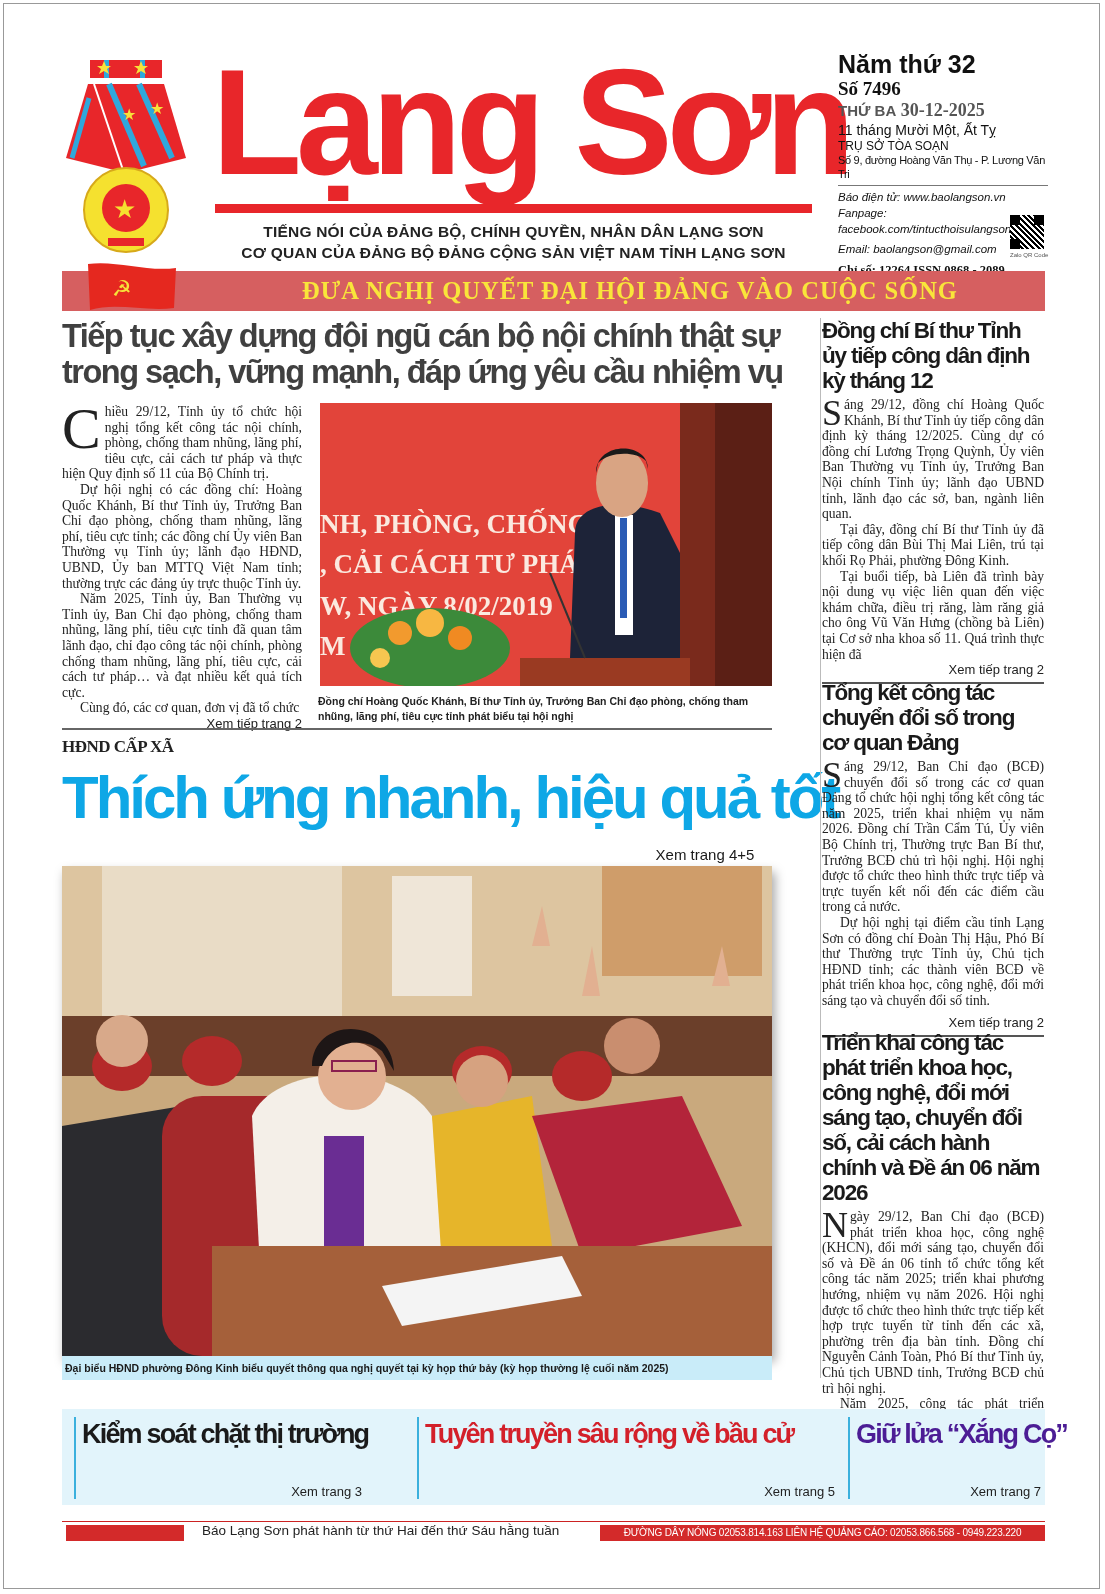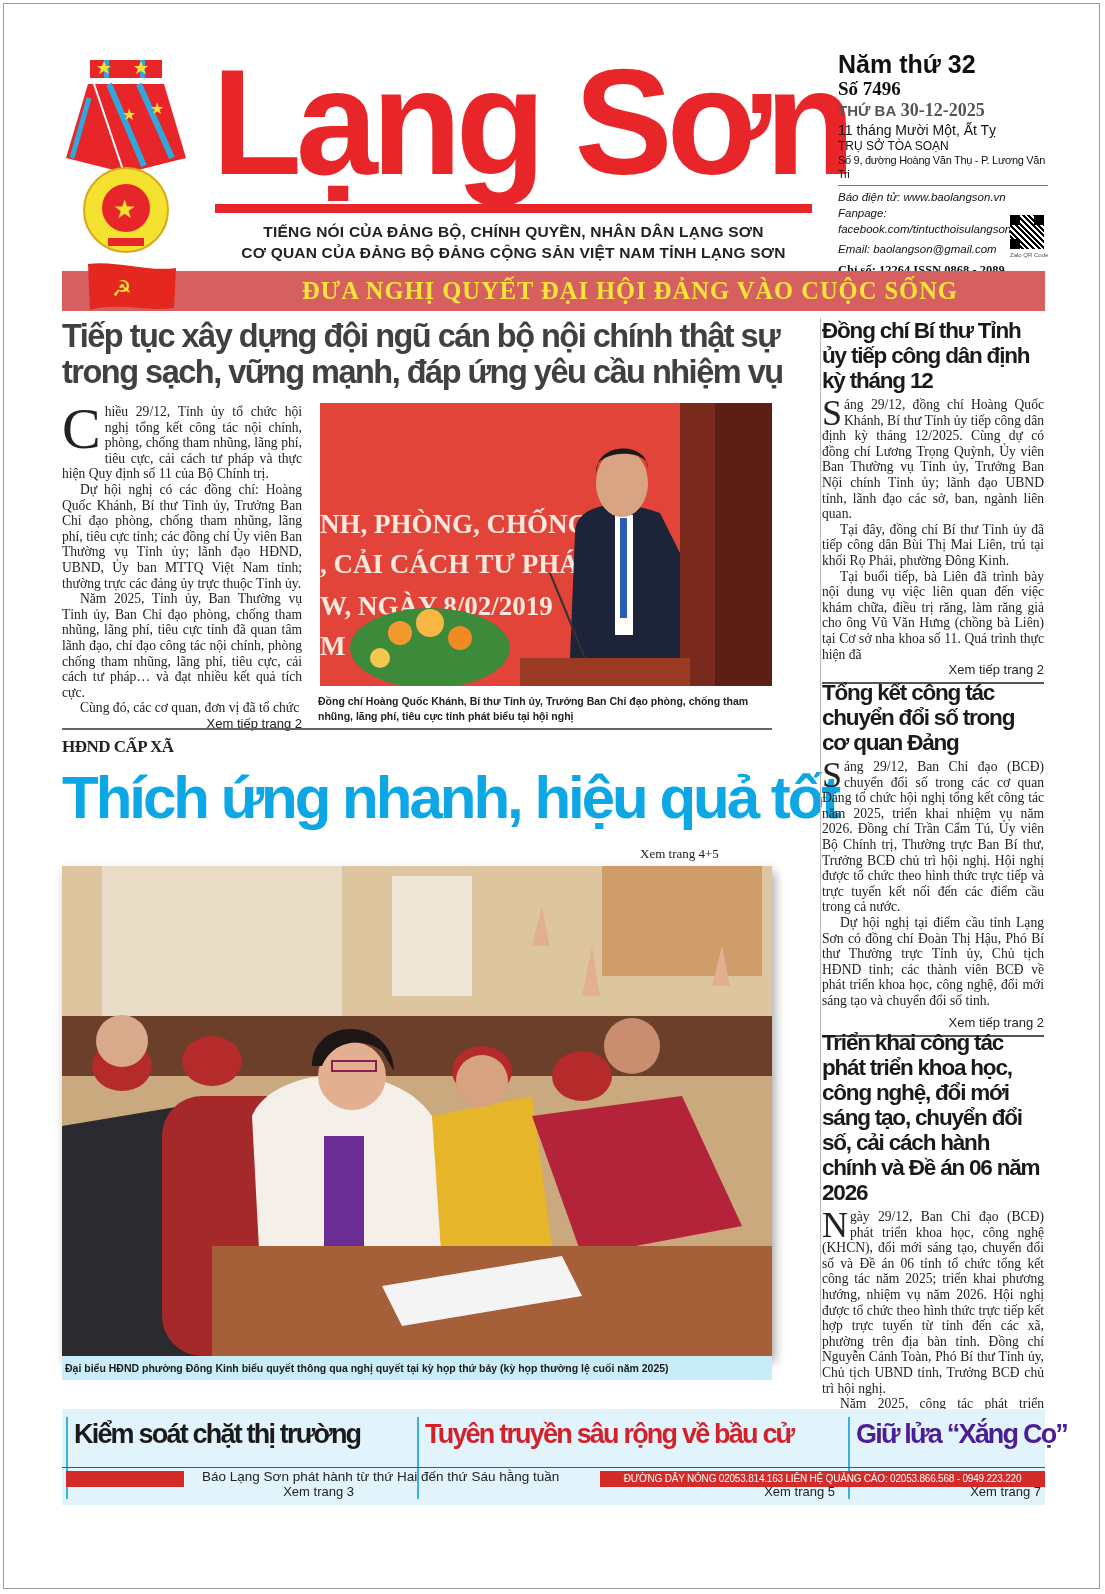--- a/index.html
+++ b/index.html
@@ -53,41 +53,41 @@
   .lead-body { left:62px; top:404px; width:240px; }
   .lead-photo { left:320px; top:403px; width:452px; height:283px; overflow:hidden; }
   .lead-caption { left:318px; top:694px; width:460px; font-family:"Liberation Sans", sans-serif; font-weight:bold;
                   font-size:10.5px; line-height:15px; color:#222; }
   .rule-main { left:62px; top:728px; width:710px; height:2px; background:#666; }
 
   
   .kicker { left:62px; top:737px; font-weight:bold; font-size:17px; color:#222; letter-spacing:-0.5px; }
   .feature-title { left:62px; top:762px; width:720px; font-family:"Liberation Sans", sans-serif; font-weight:bold;
                    color:#0ea7e6; font-size:60px; line-height:72px; letter-spacing:-3px; white-space:nowrap; }
-  .feature-see { left:640px; top:846px; width:130px; text-align:left; font-family:Liberation Serif, serif; font-size:13px; }
+  .feature-see { left:640px; top:846px; width:130px; text-align:center; font-family:Liberation Sans, sans-serif; font-size:15px; }
   .feature-photo { left:62px; top:866px; width:710px; height:490px; overflow:hidden; box-shadow:3px 6px 10px rgba(0,0,0,0.35); }
   .feature-caption { left:62px; top:1356px; width:710px; height:24px; background:#c9ecf9; font-family:"Liberation Sans", sans-serif;
                      font-weight:bold; font-size:10.5px; line-height:24px; padding-left:3px; box-sizing:border-box; color:#1a1a1a; }
 
   
   .vrule { left:820px; top:318px; width:1px; height:1060px; background:#bbb; }
   .side { left:822px; width:222px; }
   .side-title { font-family:"Liberation Sans", sans-serif; font-weight:bold; font-size:22.5px; line-height:25px;
                 letter-spacing:-1.2px; color:#1a1a1a; margin:0 0 4px 0; }
   .side-rule { height:2px; background:#555; margin:4px 0 10px 0; }
 
   
   .teasers { left:62px; top:1409px; width:983px; height:96px; background:#e2f4fb; }
   .teaser { position:absolute; top:8px; height:82px; border-left:2px solid #3ab0dd; padding-left:6px; }
   .teaser-title { font-family:"Liberation Sans", sans-serif; font-weight:bold; font-size:27px; line-height:34px;
                   letter-spacing:-1.8px; white-space:nowrap; }
   .teaser-see { position:absolute; bottom:0; right:0; font-family:"Liberation Sans", sans-serif; font-size:13px; color:#222; white-space:nowrap; }
 
   
-  .footer { left:62px; top:1467px; width:983px; height:20px; border-top:1px solid #c22; }
+  .footer { left:62px; top:1521px; width:983px; height:20px; border-top:1px solid #c22; }
   .footer-block { position:absolute; left:4px; top:3px; width:118px; height:16px; background:#d32a2a; }
   .footer-text { position:absolute; left:140px; top:1px; font-family:"Liberation Sans", sans-serif; font-size:13.5px; color:#222; white-space:nowrap; }
   .footer-hot { position:absolute; left:538px; top:3px; width:445px; height:16px; background:#d32a2a; color:#fff;
                 font-family:"Liberation Sans", sans-serif; font-size:10px; line-height:16px; text-align:center; white-space:nowrap; letter-spacing:-0.2px; }
 </style>
 </head>
 <body>
 
 <div class="frame"></div>
 
@@ -243,21 +243,21 @@
   <div class="side-title">Triển khai công tác phát triển khoa học, công nghệ, đổi mới sáng tạo, chuyển đổi số, cải cách hành chính và Đề án 06 năm 2026</div>
   <div class="col-text">
     <p class="first"><span class="dropcap sm">N</span><span>gày 29/12, Ban Chỉ đạo (BCĐ) phát triển khoa học, công nghệ (KHCN), đổi mới sáng tạo, chuyển đổi số và Đề án 06 tỉnh tổ chức tổng kết công tác năm 2025; triển khai phương hướng, nhiệm vụ năm 2026. Hội nghị được tổ chức theo hình thức trực tiếp kết hợp trực tuyến từ tỉnh đến các xã, phường trên địa bàn tỉnh. Đồng chí Nguyễn Cảnh Toàn, Phó Bí thư Tỉnh ủy, Chủ tịch UBND tỉnh, Trưởng BCĐ chủ trì hội nghị.</span></p>
     <p>Năm 2025, công tác phát triển KHCN, đổi mới sáng tạo, chuyển đổi số</p>
   </div>
   <div class="more">Xem tiếp trang 6</div>
   <div class="side-rule"></div>
 </div>
 
 <div class="abs teasers">
-  <div class="teaser" style="left:4px; width:340px">
+  <div class="teaser" style="left:12px; width:340px">
     <div class="teaser-title" style="color:#1a1a1a">Kiểm soát chặt thị trường</div>
     <div class="teaser-see" style="right:60px">Xem trang 3</div>
   </div>
   <div class="teaser" style="left:355px; width:420px">
     <div class="teaser-title" style="color:#d3202a">Tuyên truyền sâu rộng về bầu cử</div>
     <div class="teaser-see" style="right:10px">Xem trang 5</div>
   </div>
   <div class="teaser" style="left:786px; width:185px">
     <div class="teaser-title" style="color:#4c1d95">Giữ lửa “Xắng Cọ”</div>
     <div class="teaser-see" style="right:0">Xem trang 7</div>

